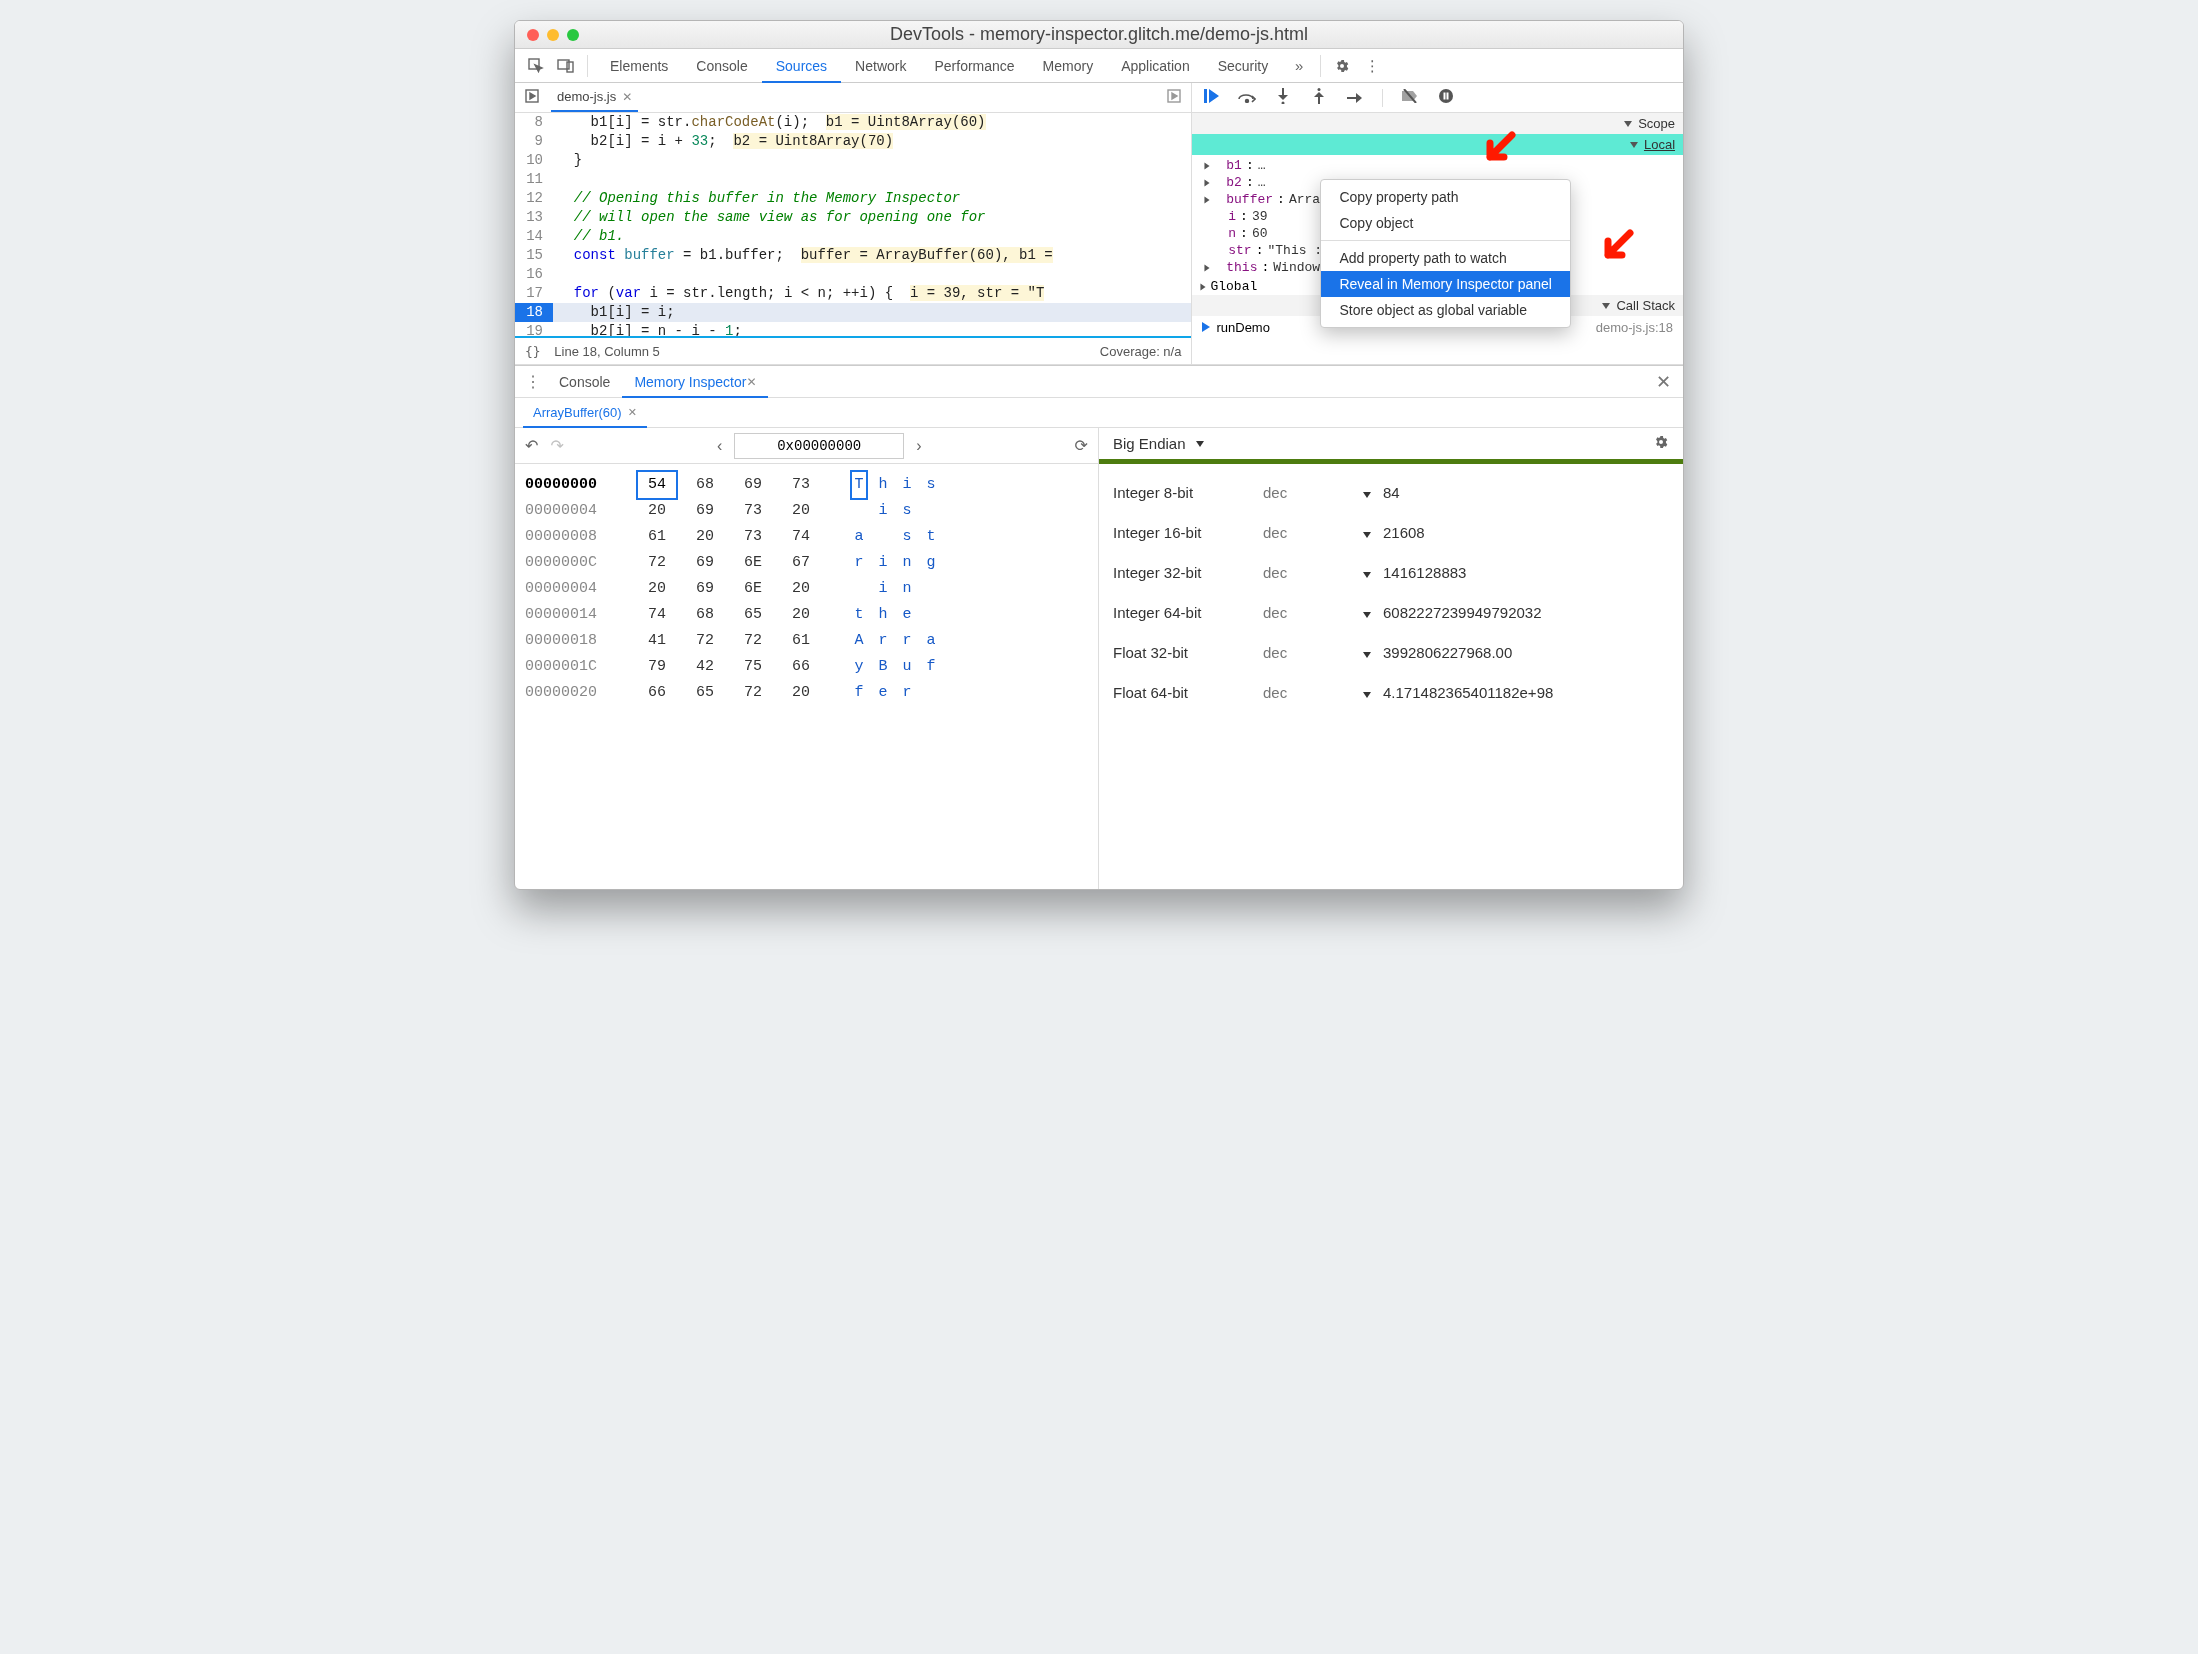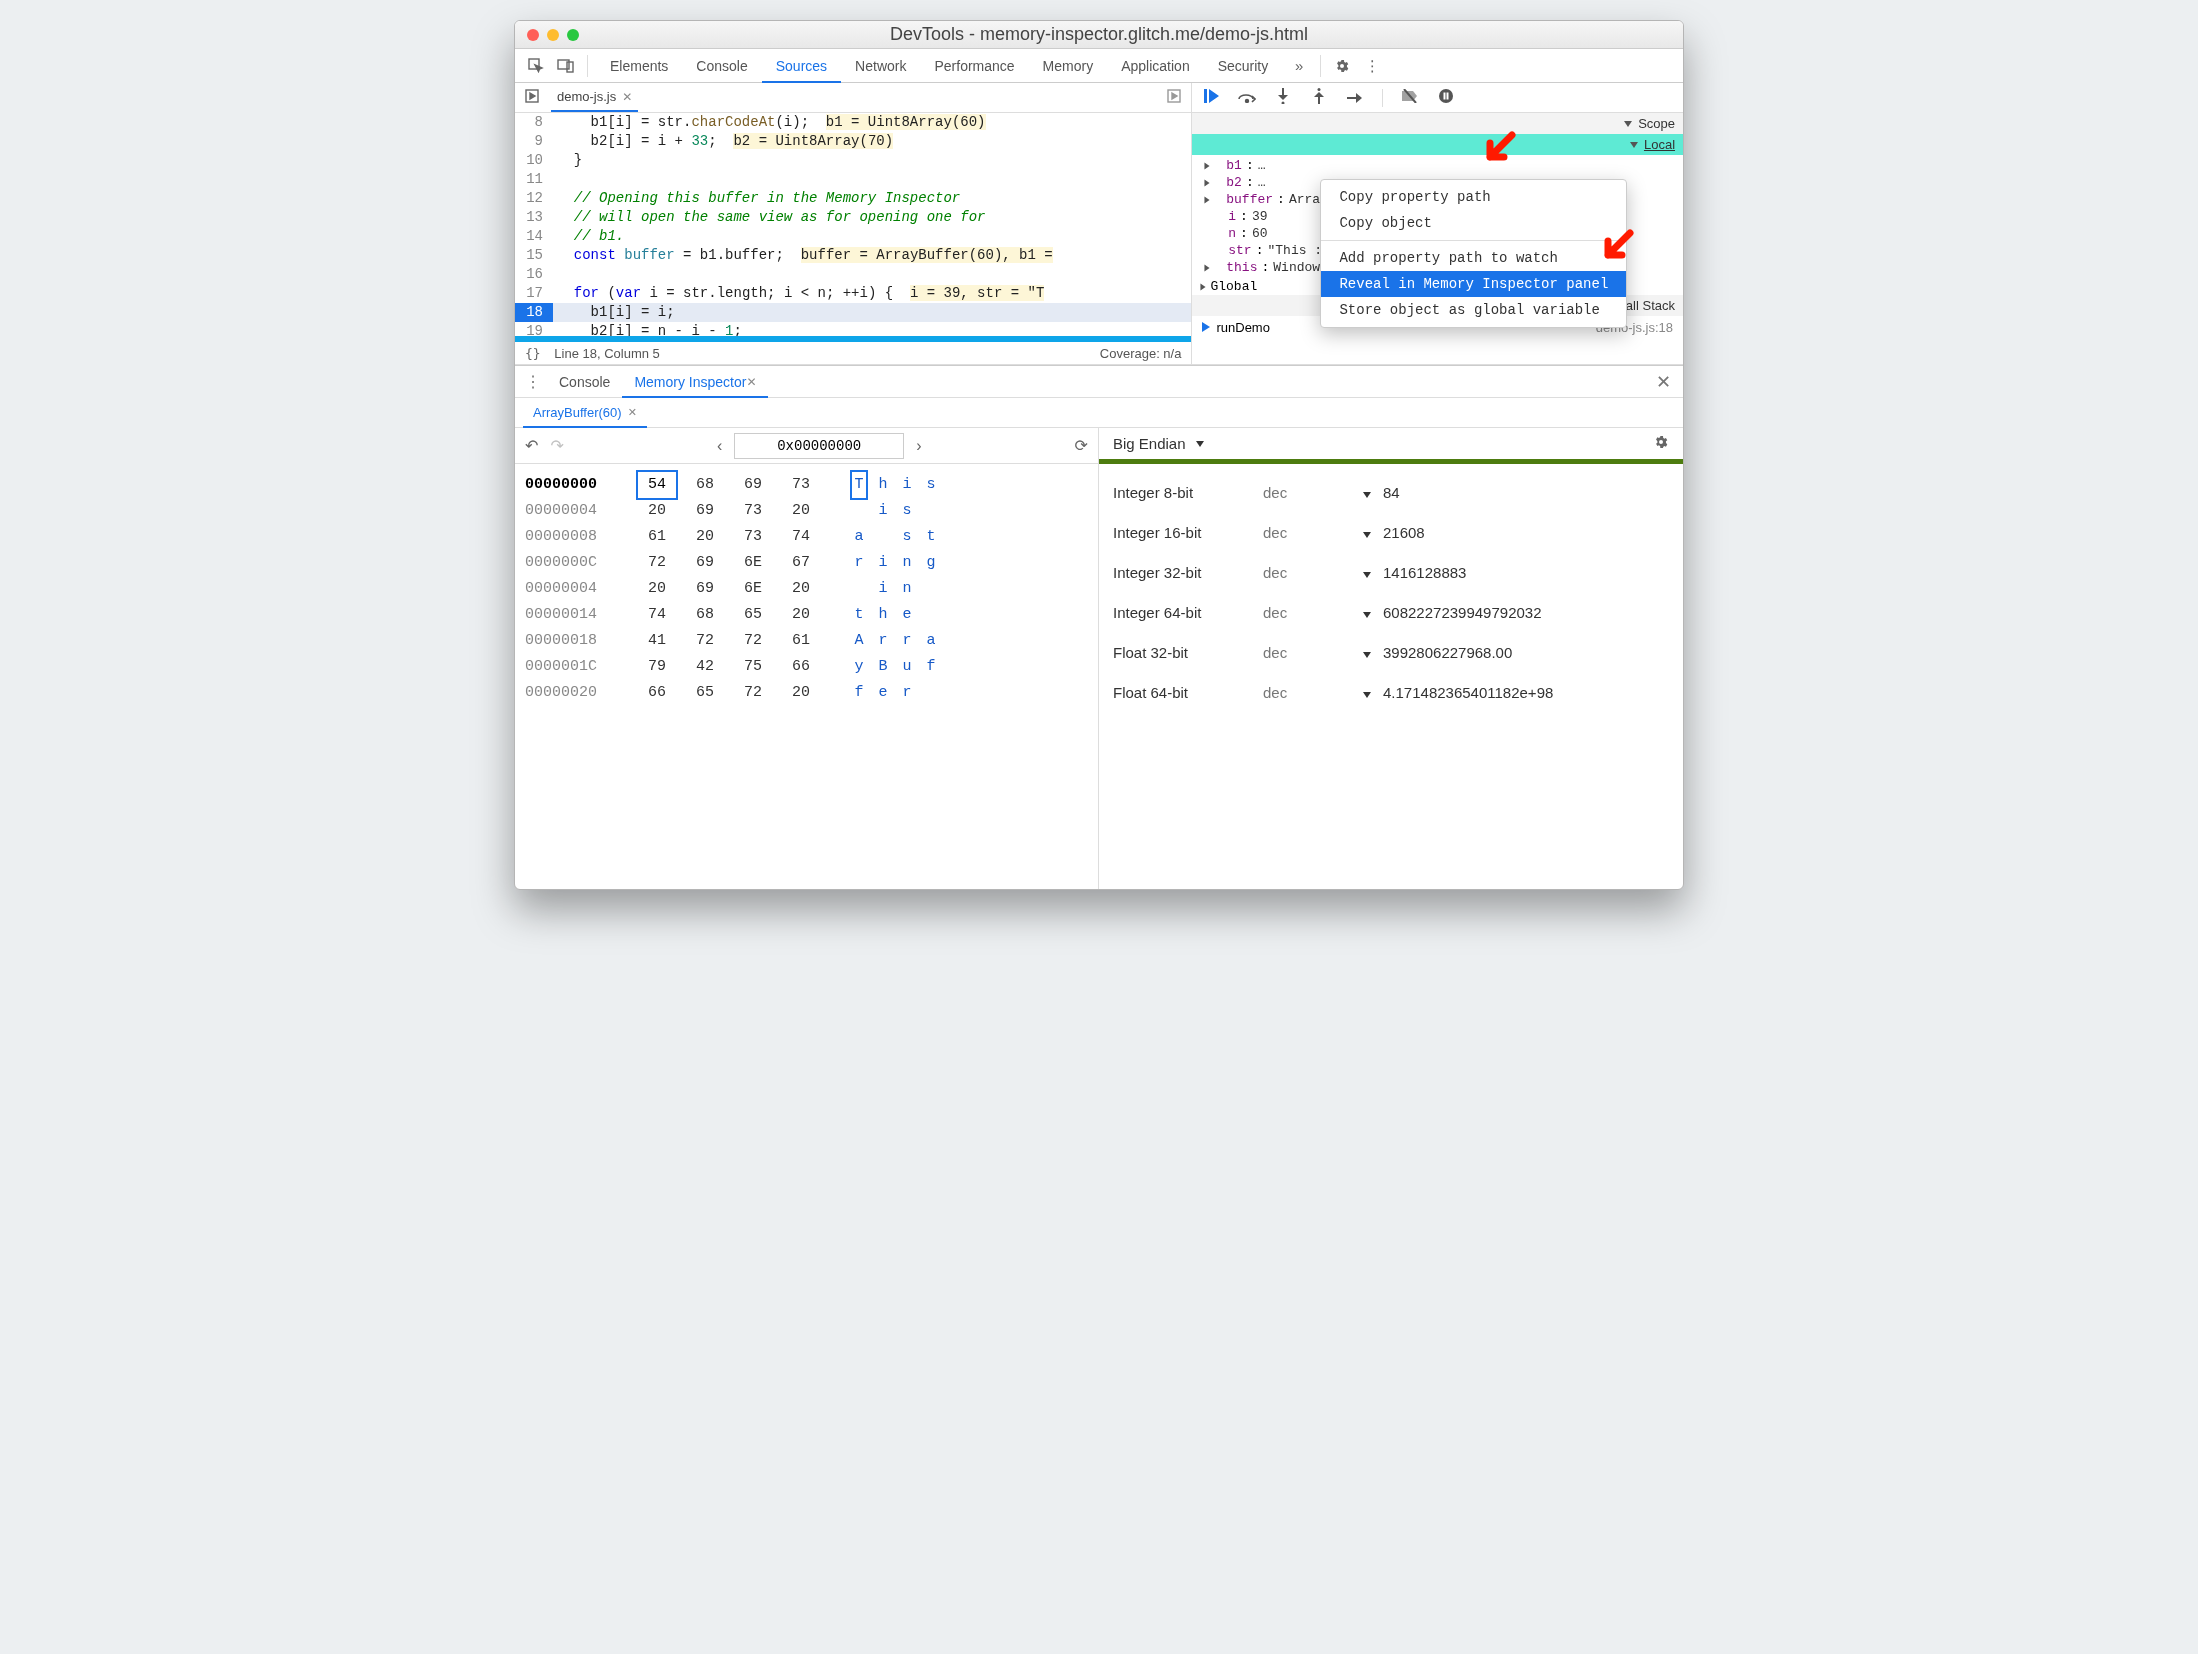--- a/index.html
+++ b/index.html
@@ -38,21 +38,21 @@
   .code { flex:1; overflow:auto; font-size:14px; line-height:19px; }
   .crow { display:flex; white-space:pre; }
   .ln { width:38px; text-align:right; color:#888; padding-right:10px; user-select:none; background:#fff; flex-shrink:0;}
   .ctxt { flex:1; color:#222; padding-left:4px; }
   .hl-line { background:#e4eaf4; }
   .hl-line .ln { background:#1a73e8; color:#fff; position:relative; }
   .hl-line .ln::after{content:""; position:absolute; right:-8px; top:0; border:9.5px solid transparent; border-left:8px solid #1a73e8;}
   .cm{color:#008000; font-style:italic;} .kw{color:#00d;} .str{color:#a31515;}
   .prop{color:#795e26;} .num{color:#09885a;}
   .hint{background:#fdf6d7;} .cident{color:#267f99;}
-  .statusln { height:28px; border-top:6px solid #0ea5e9; display:flex; align-items:center;
+  .statusln { height:28px; border-top:2px solid #0ea5e9; display:flex; align-items:center;
               font-size:13px; color:#555; padding:0 10px; justify-content:space-between;}
   .statusln .brace{font-family:monospace; margin-right:10px;color:#666;}
 
   
   .dbg { flex:1 1 42%; display:flex; flex-direction:column; min-width:0; position:relative;}
   .dbgToolbar { height:30px; border-bottom:1px solid #ddd; display:flex; align-items:center; gap:18px; padding:0 10px; color:#555;}
   .dbgToolbar .icn{width:18px;text-align:center;font-size:15px;}
   .resume{color:#1a73e8;}
   .section{font-size:13px;}
   .secHdr{background:#f3f3f3; padding:3px 8px; display:flex; align-items:center; gap:6px; color:#333;justify-content:flex-end;}
@@ -64,21 +64,21 @@
   .pname{color:#881280;}
   .pval{color:#333;}
   .chip{display:inline-block; width:16px;height:12px;border:1px solid #888;border-radius:3px;margin-left:4px; position:relative;}
   .chip::before{content:"···"; position:absolute; top:-4px; left:1px; font-size:11px; color:#666; letter-spacing:-1px;}
   .callstack-item{display:flex; justify-content:space-between; padding:4px 10px; align-items:center;}
   .cs-ptr{display:inline-block;width:0;height:0;border-top:5px solid transparent;border-bottom:5px solid transparent;border-left:8px solid #1a73e8;margin-right:6px;}
 
   
   .ctxmenu { position:absolute; background:#fff; border:1px solid #ccc; border-radius:4px;
              box-shadow:0 6px 20px rgba(0,0,0,.25); font-size:14px; color:#333; padding:4px 0; z-index:20;}
-  .ctxmenu .mi{padding:5px 18px; white-space:nowrap;font-family:Liberation Mono, monospace;}
+  .ctxmenu .mi{padding:5px 18px; white-space:nowrap;}
   .ctxmenu .mi.sel{background:#1a73e8; color:#fff;}
   .ctxmenu hr{border:0;border-top:1px solid #ddd; margin:4px 0;}
 
   
   .redArrow{position:absolute; color:#f00; z-index:25;}
   .redArrow svg{display:block;}
 
   
   .drawer { flex:1; display:flex; flex-direction:column; border-top:1px solid #ccc;}
   .drawerTabs{height:32px; display:flex; align-items:center; padding:0 8px; gap:4px; border-bottom:1px solid #ddd;}

